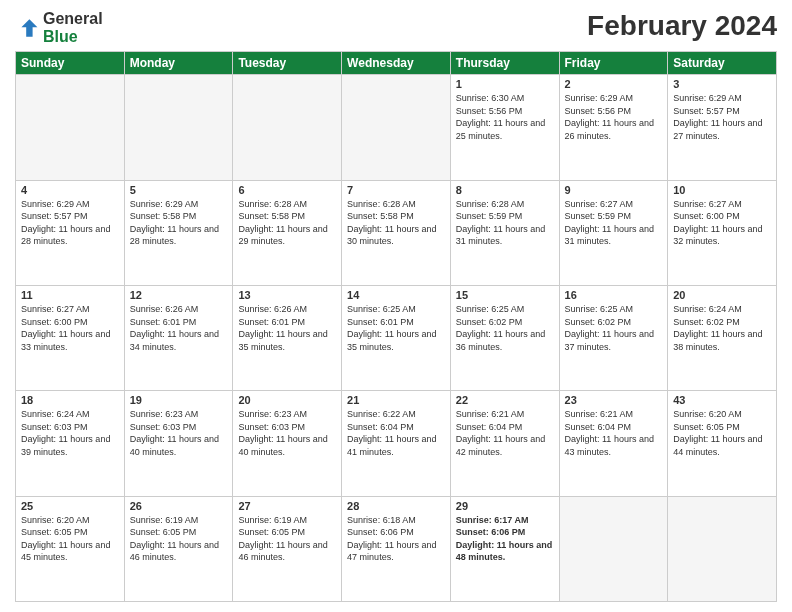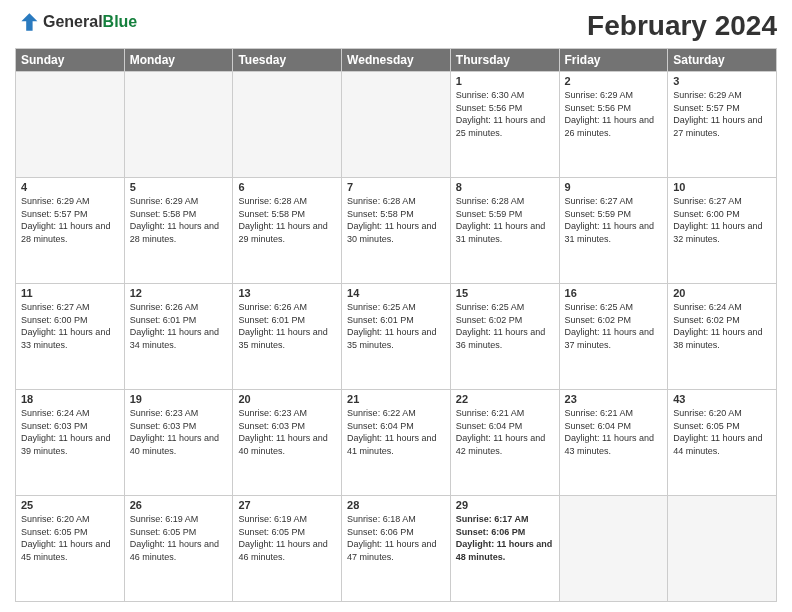--- a/index.html
+++ b/index.html
@@ -23,21 +23,21 @@
       align-items: flex-start;
       margin-bottom: 6px;
     }
     .logo {
       display: flex;
       align-items: center;
       gap: 4px;
     }
     .logo-text {
       display: flex;
-      flex-direction: row;
+      flex-direction: column;
       line-height: 1.1;
     }
     .logo-general {
       font-size: 16px;
       font-weight: bold;
       color: #333;
     }
     .logo-blue {
       font-size: 16px;
       font-weight: bold;
@@ -59,21 +59,21 @@
       font-size: 14px;
       color: #333;
     }
     .calendar {
       flex: 1;
       border-collapse: collapse;
       width: 100%;
       table-layout: fixed;
     }
     .calendar th {
-      background: #737373;
+      background: #15803d;
       color: #fff;
       font-size: 12px;
       font-weight: bold;
       padding: 4px 5px;
       text-align: left;
       border: 1px solid #ccc;
     }
     .calendar td {
       border: 1px solid #ccc;
       vertical-align: top;

